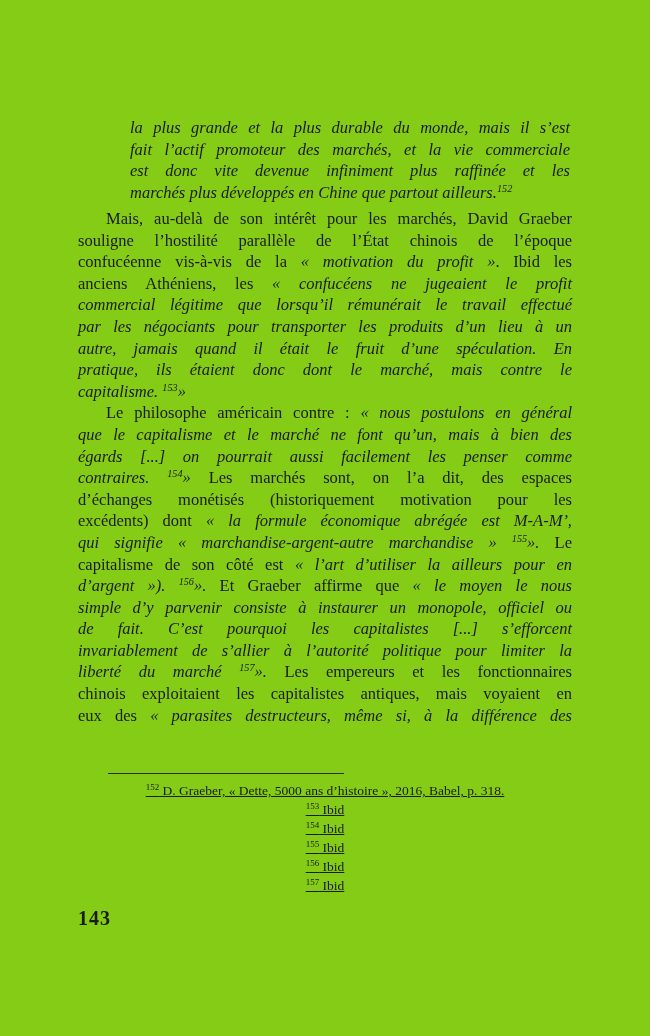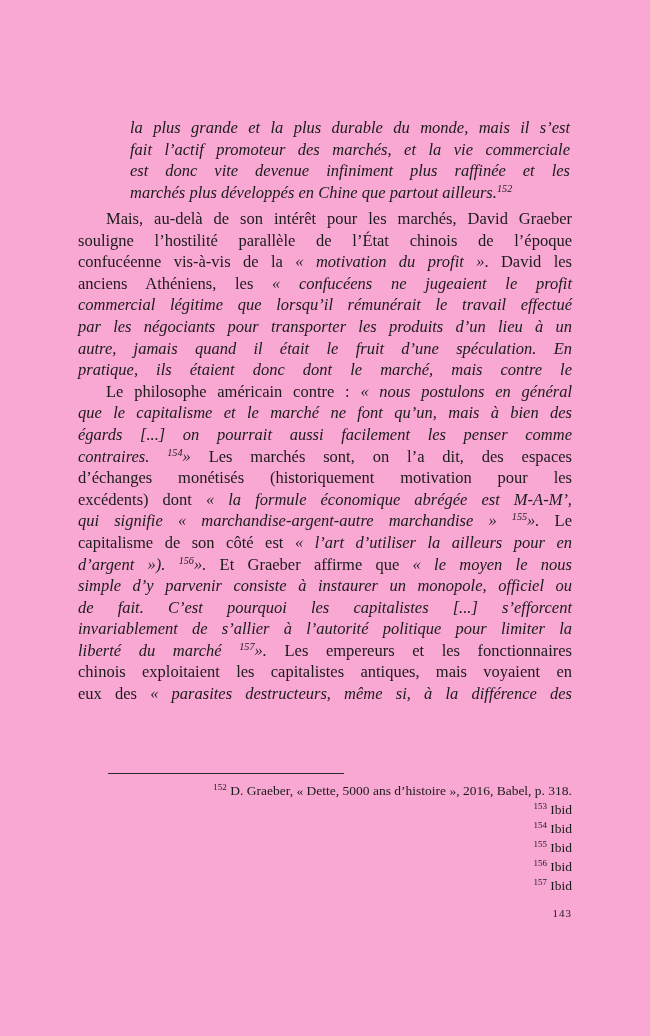--- a/index.html
+++ b/index.html
@@ -1,19 +1,19 @@
 <!DOCTYPE html>
 <html lang="fr"><head>
 <meta charset="utf-8">
 <style>
   html,body{margin:0;padding:0;background:#ffffff;}
   .page{
     position:relative;
     width:650px;height:1036px;
-    background:#f9a8d4;
+    background:#84cc16;
     color:#1b1b1b;
     font-family:"Liberation Serif","DejaVu Serif",serif;
     overflow:hidden;
   }
   .quote{
     position:absolute;left:130px;width:440px;top:117px;
     font-style:italic;
   }
   .bodytext{
     position:absolute;left:78px;width:494px;top:208px;
@@ -32,47 +32,48 @@
   .rs,.is{font-size:62%;vertical-align:super;line-height:0;}
   .is{font-style:italic;}
   .footnotes{
     position:absolute;left:78px;width:494px;top:773px;
   }
   .fn-sep{
     width:236px;margin-left:30px;margin-bottom:7px;
     border-top:1.5px solid #2a2a2a;
   }
   .fn-line{
-    font-size:13.5px;line-height:19px;text-align:right;
+    font-size:13.5px;line-height:19px;text-align:center;text-decoration:underline;
   }
   .fn-num{font-size:9px;vertical-align:super;line-height:0;}
   .pageno{
     position:absolute;left:78px;width:494px;top:907px;
-    text-align:right;font-size:11px;letter-spacing:1px;
+    text-align:left;font-size:20px;letter-spacing:1px;font-weight:bold;
   }
 </style>
 </head>
 <body>
 
 <div class="page">
   <div class="quote" id="quote">
       <div class="line"><span class="i">la plus grande et la plus durable du monde, mais il s’est</span></div>
       <div class="line"><span class="i">fait l’actif promoteur des marchés, et la vie commerciale</span></div>
       <div class="line"><span class="i">est donc vite devenue infiniment plus raffinée et les</span></div>
       <div class="line nj"><span class="i">marchés plus développés en Chine que partout ailleurs.</span><span class="is">152</span></div>
     </div>
   <div class="bodytext" id="body">
       <div class="line ind"><span class="r">Mais, au-delà de son intérêt pour les marchés, David Graeber</span></div>
       <div class="line"><span class="r">souligne l’hostilité parallèle de l’État chinois de l’époque</span></div>
-      <div class="line"><span class="r">confucéenne vis-à-vis de la </span><span class="i">« motivation du profit »</span><span class="r">. David les</span></div>
+      <div class="line"><span class="r">confucéenne vis-à-vis de la </span><span class="i">« motivation du profit »</span><span class="r">. Ibid les</span></div>
       <div class="line"><span class="r">anciens Athéniens, les </span><span class="i">« confucéens ne jugeaient le profit</span></div>
       <div class="line"><span class="i">commercial légitime que lorsqu’il rémunérait le travail effectué</span></div>
       <div class="line"><span class="i">par les négociants pour transporter les produits d’un lieu à un</span></div>
       <div class="line"><span class="i">autre, jamais quand il était le fruit d’une spéculation. En</span></div>
       <div class="line"><span class="i">pratique, ils étaient donc dont le marché, mais contre le</span></div>
+      <div class="line nj"><span class="i">capitalisme. </span><span class="is">153</span><span class="i">»</span></div>
       <div class="line ind"><span class="r">Le philosophe américain contre : </span><span class="i">« nous postulons en général</span></div>
       <div class="line"><span class="i">que le capitalisme et le marché ne font qu’un, mais à bien des</span></div>
       <div class="line"><span class="i">égards [...] on pourrait aussi facilement les penser comme</span></div>
       <div class="line"><span class="i">contraires. </span><span class="is">154</span><span class="i">» </span><span class="r">Les marchés sont, on l’a dit, des espaces</span></div>
       <div class="line"><span class="r">d’échanges monétisés (historiquement motivation pour les</span></div>
       <div class="line"><span class="r">excédents) dont </span><span class="i">« la formule économique abrégée est M-A-M’,</span></div>
       <div class="line"><span class="i">qui signifie « marchandise-argent-autre marchandise » </span><span class="is">155</span><span class="i">».</span><span class="r"> Le</span></div>
       <div class="line"><span class="r">capitalisme de son côté est </span><span class="i">« l’art d’utiliser la ailleurs pour en</span></div>
       <div class="line"><span class="i">d’argent »). </span><span class="is">156</span><span class="i">».</span><span class="r"> Et Graeber affirme que </span><span class="i">« le moyen le nous</span></div>
       <div class="line"><span class="i">simple d’y parvenir consiste à instaurer un monopole, officiel ou</span></div>

